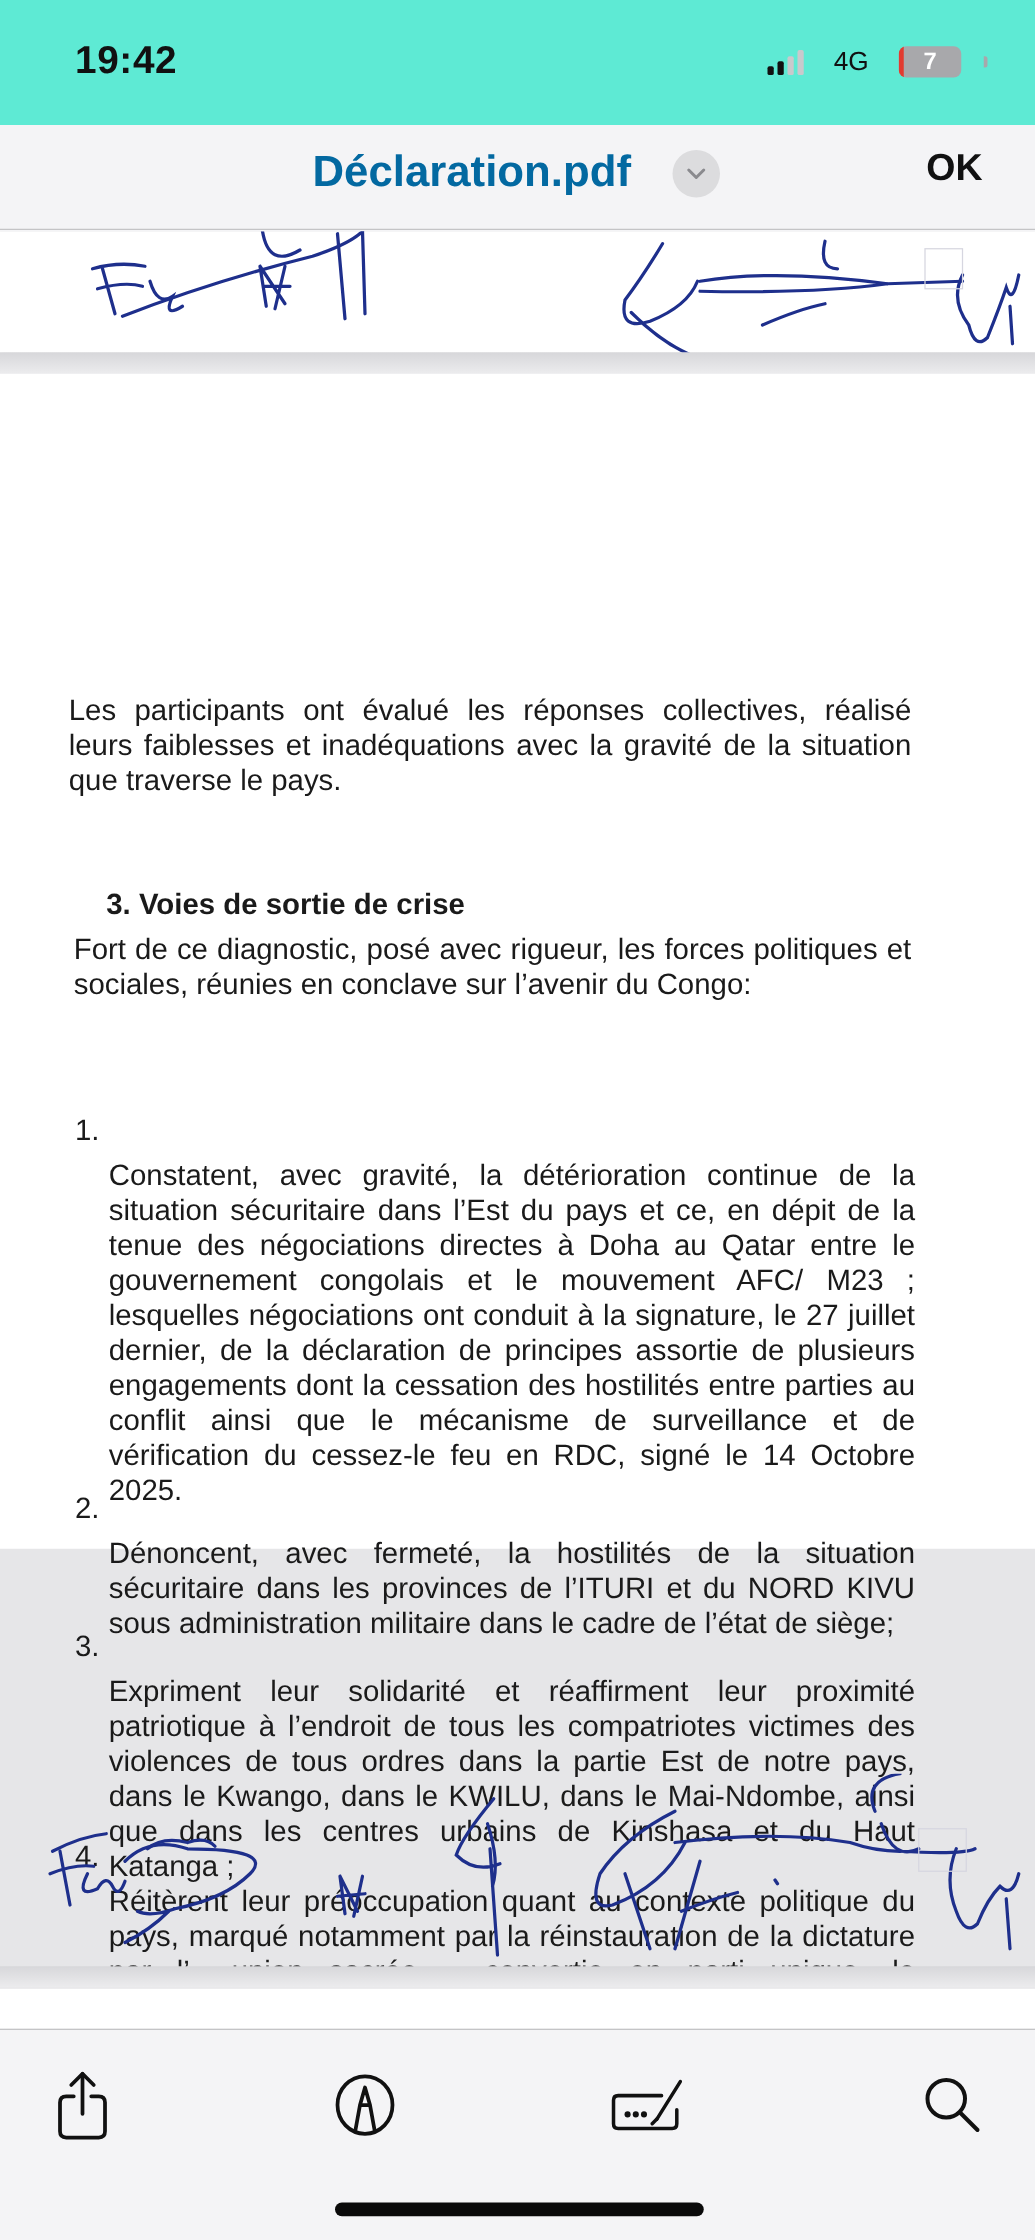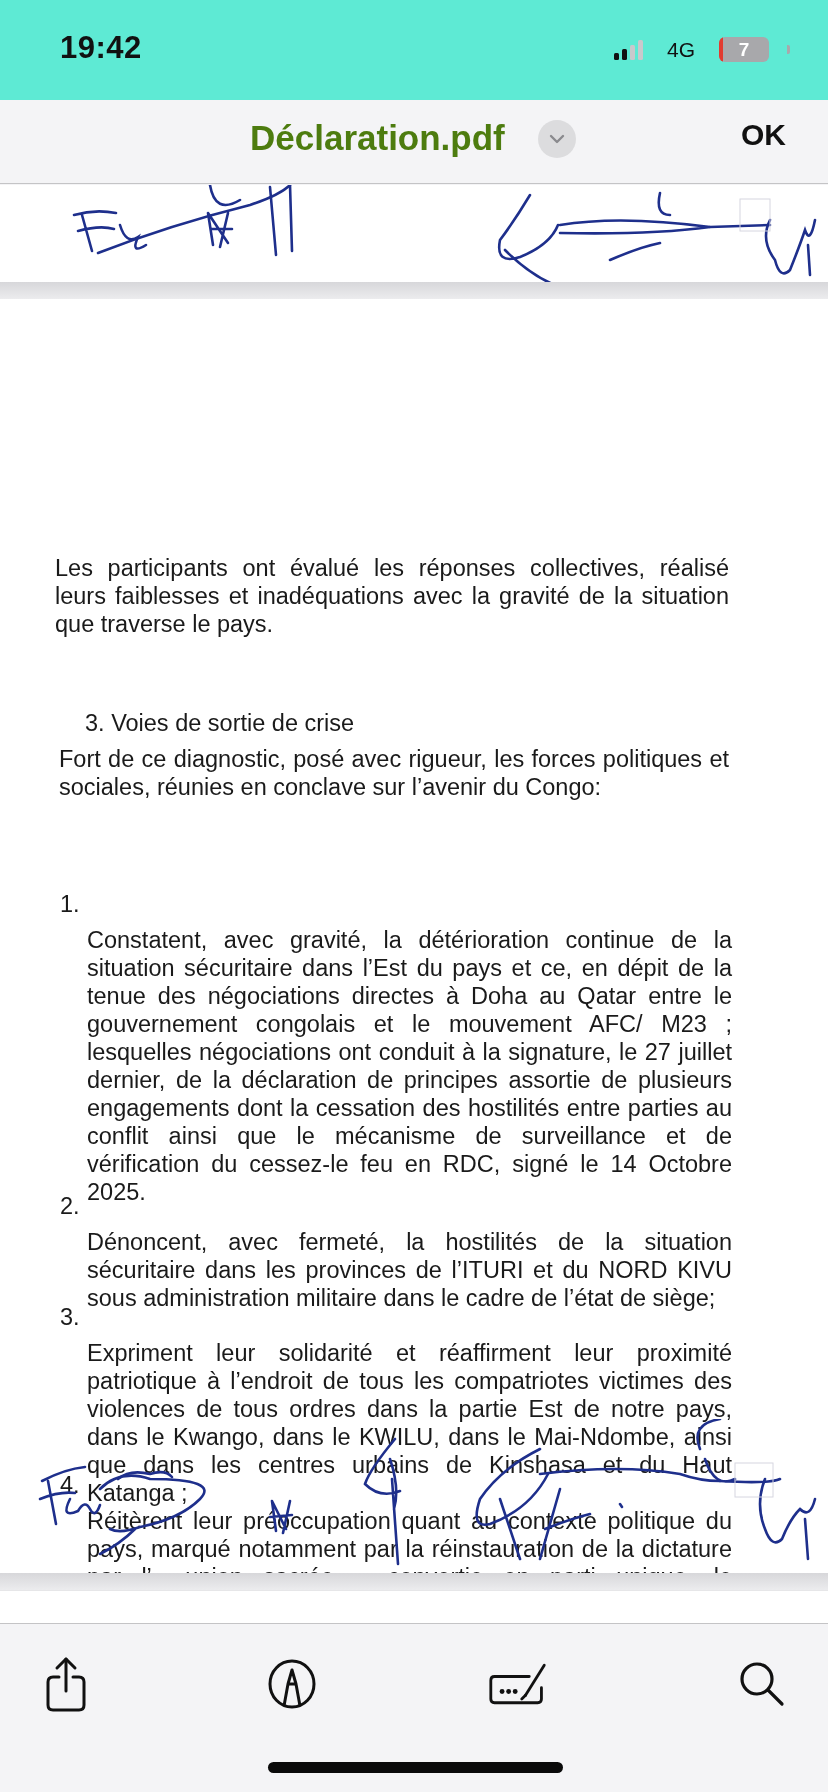--- a/index.html
+++ b/index.html
@@ -14,37 +14,37 @@
   .signal span { display: block; width: 5px; border-radius: 1.5px; background: #111; }
   .signal span.off { background: #c9c9cc; }
   .net-label { font-size: 21px; color: #111; }
   .battery { position: relative; width: 50px; height: 25px; border-radius: 6px; background: #a8a8ab; display: flex; align-items: center; justify-content: center; overflow: hidden; }
   .battery .level { position: absolute; left: 0; top: 0; bottom: 0; width: 4px; background: #e23b30; }
   .battery .pct { position: relative; color: #fff; font-weight: bold; font-size: 19px; }
   .battery-tip { width: 3px; height: 9px; border-radius: 0 2px 2px 0; background: #a8a8ab; margin-left: -6px; }
 
   
   .nav-bar { position: absolute; top: 100px; left: 0; width: 828px; height: 84px; background: #f4f4f6; border-bottom: 1px solid #c4c4c6; }
-  .doc-title { position: absolute; left: 250px; top: 18px; font-size: 35px; font-weight: bold; color: #4d7c0f; }
+  .doc-title { position: absolute; left: 250px; top: 18px; font-size: 35px; font-weight: bold; color: #0369a1; }
   .title-chevron { position: absolute; left: 538px; top: 20px; width: 38px; height: 38px; border-radius: 50%; background: #dcdcde; display: flex; align-items: center; justify-content: center; }
   .ok-button { position: absolute; right: 42px; top: 18px; font-size: 30px; font-weight: bold; color: #111; background: none; border: none; font-family: "Liberation Sans", sans-serif; }
 
   
   .viewer { position: absolute; top: 185px; left: 0; width: 828px; height: 1438px; background: #e6e6e8; overflow: hidden; }
   .page { position: absolute; left: 0; width: 828px; background: #fff; }
   .page-prev { top: 0; height: 97px; box-shadow: 0 2px 3px rgba(0,0,0,0.08); }
-  .page-current { top: 114px; height: 1274px; }
+  .page-current { top: 114px; height: 940px; }
   .page-next { top: 1406px; height: 40px; }
   .gap-shade { position: absolute; left: 0; width: 828px; height: 17px; background: linear-gradient(#d7d7da, #ececee); }
 
   .sig { position: absolute; }
 
   .doc-text { position: absolute; color: #1a1a1a; font-family: "Liberation Sans", sans-serif; font-size: 23.5px; line-height: 28px; text-align: justify; }
   .para-intro { left: 55px; top: 255px; width: 674px; text-align: justify; text-align-last: left; }
-  .section-heading { position: absolute; left: 85px; top: 411px; font-size: 23.5px; font-weight: normal; color: #1a1a1a; }
+  .section-heading { position: absolute; left: 85px; top: 411px; font-size: 23.5px; font-weight: bold; color: #1a1a1a; }
   .para-lead { left: 59px; top: 446px; width: 670px; text-align-last: left; }
 
   .list { position: absolute; left: 60px; width: 672px; }
   .list-item { position: absolute; left: 0; width: 672px; display: flex; }
   .list-num { width: 27px; flex: none; font-size: 23.5px; line-height: 28px; color: #1a1a1a; }
   .list-text { flex: 1; font-size: 23.5px; line-height: 28px; color: #1a1a1a; text-align: justify; text-align-last: justify; margin-top: 36px; }
   .list-text.last-left { text-align-last: left; }
 
   
   .toolbar { position: absolute; top: 1623px; left: 0; width: 828px; height: 169px; background: #f4f4f6; border-top: 1px solid #c4c4c6; }

